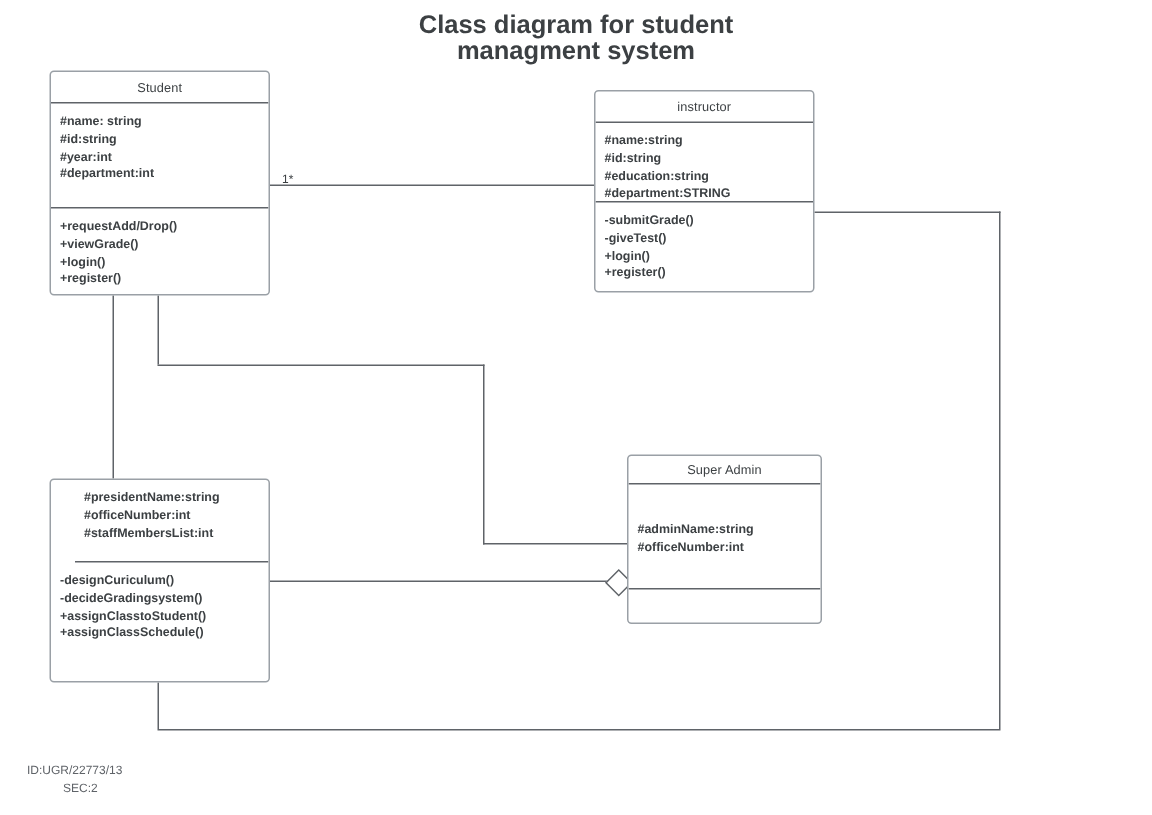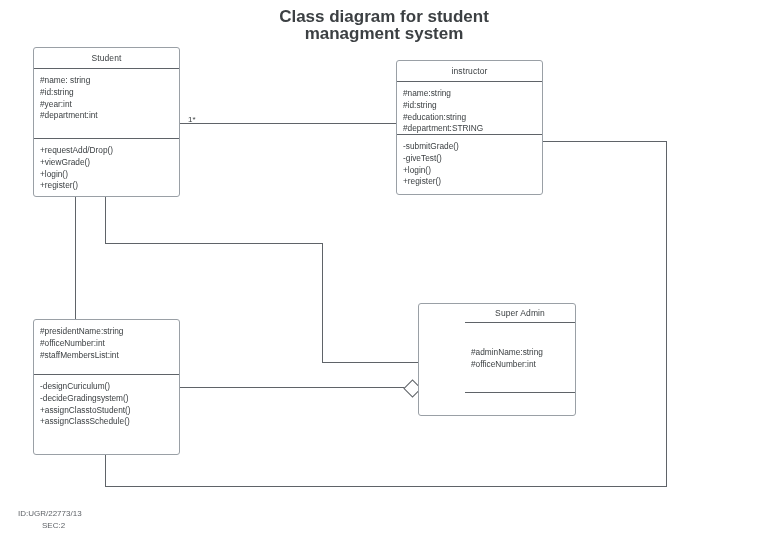--- a/index.html
+++ b/index.html
@@ -51,20 +51,21 @@
     align-items: center;
     justify-content: center;
     letter-spacing: 0.1px;
   }
   .uml-compartment {
     box-sizing: border-box;
     padding: 6px 6px 4px 6px;
     font-size: 8.3px;
     line-height: 11.8px;
     color: #3c4043;
+    font-weight: bold;
   }
   .uml-compartment.attrs {
     border-bottom: 1px solid #5f6368;
   }
   .uml-row {
     white-space: nowrap;
   }
   
   .edge-h, .edge-v {
     position: absolute;
@@ -149,34 +150,34 @@
     </div>
     <div class="uml-compartment methods">
       <div class="uml-row">-submitGrade()</div>
       <div class="uml-row">-giveTest()</div>
       <div class="uml-row">+login()</div>
       <div class="uml-row">+register()</div>
     </div>
   </div>
 
   <div class="uml-class" style="left:33px; top:319px; width:147px; height:136px;">
-    <div class="uml-compartment attrs" style="height:55px;">
+    <div class="uml-compartment attrs" style="height:55px;margin-left:16px;">
       <div class="uml-row">#presidentName:string</div>
       <div class="uml-row">#officeNumber:int</div>
       <div class="uml-row">#staffMembersList:int</div>
     </div>
     <div class="uml-compartment methods">
       <div class="uml-row">-designCuriculum()</div>
       <div class="uml-row">-decideGradingsystem()</div>
       <div class="uml-row">+assignClasstoStudent()</div>
       <div class="uml-row">+assignClassSchedule()</div>
     </div>
   </div>
 
-  <div class="uml-class" style="left:418px; top:303px; width:158px; height:113px;padding-left:46px;">
+  <div class="uml-class" style="left:418px; top:303px; width:130px; height:113px;">
     <div class="uml-header" style="height:19px;">Super Admin</div>
     <div class="uml-compartment attrs" style="height:52px;margin-top:18px;">
       <div class="uml-row">#adminName:string</div>
       <div class="uml-row">#officeNumber:int</div>
     </div>
   </div>
 
   <div class="footer-block">
     <div class="footer-line-1">ID:UGR/22773/13</div>
     <div class="footer-line-2">SEC:2</div>

